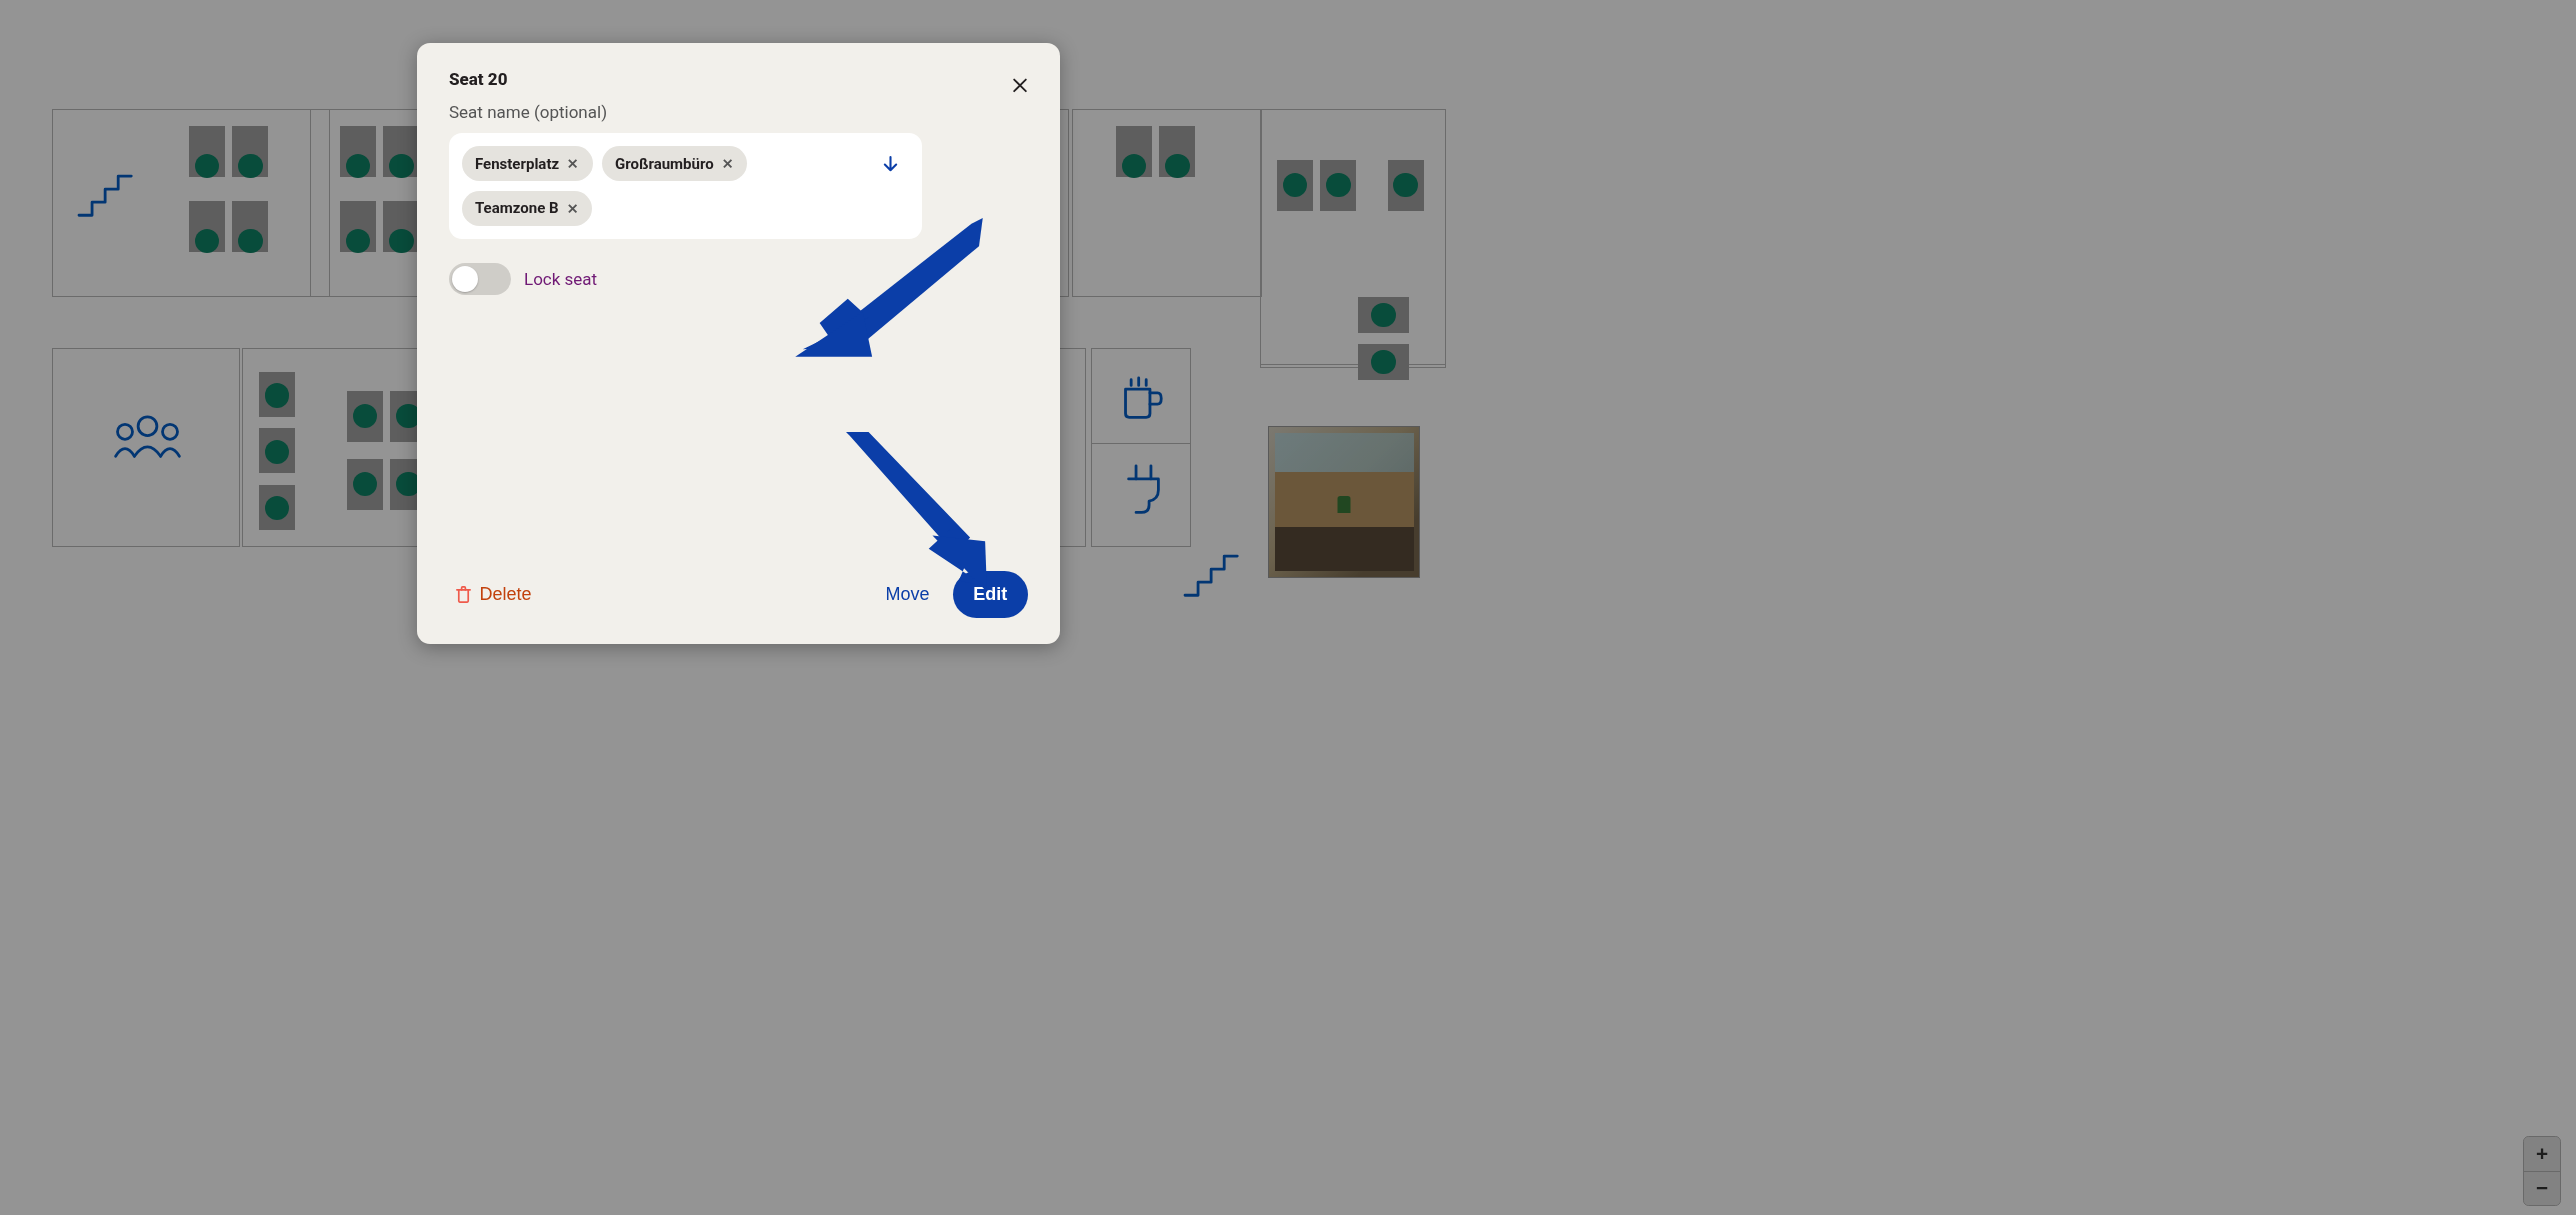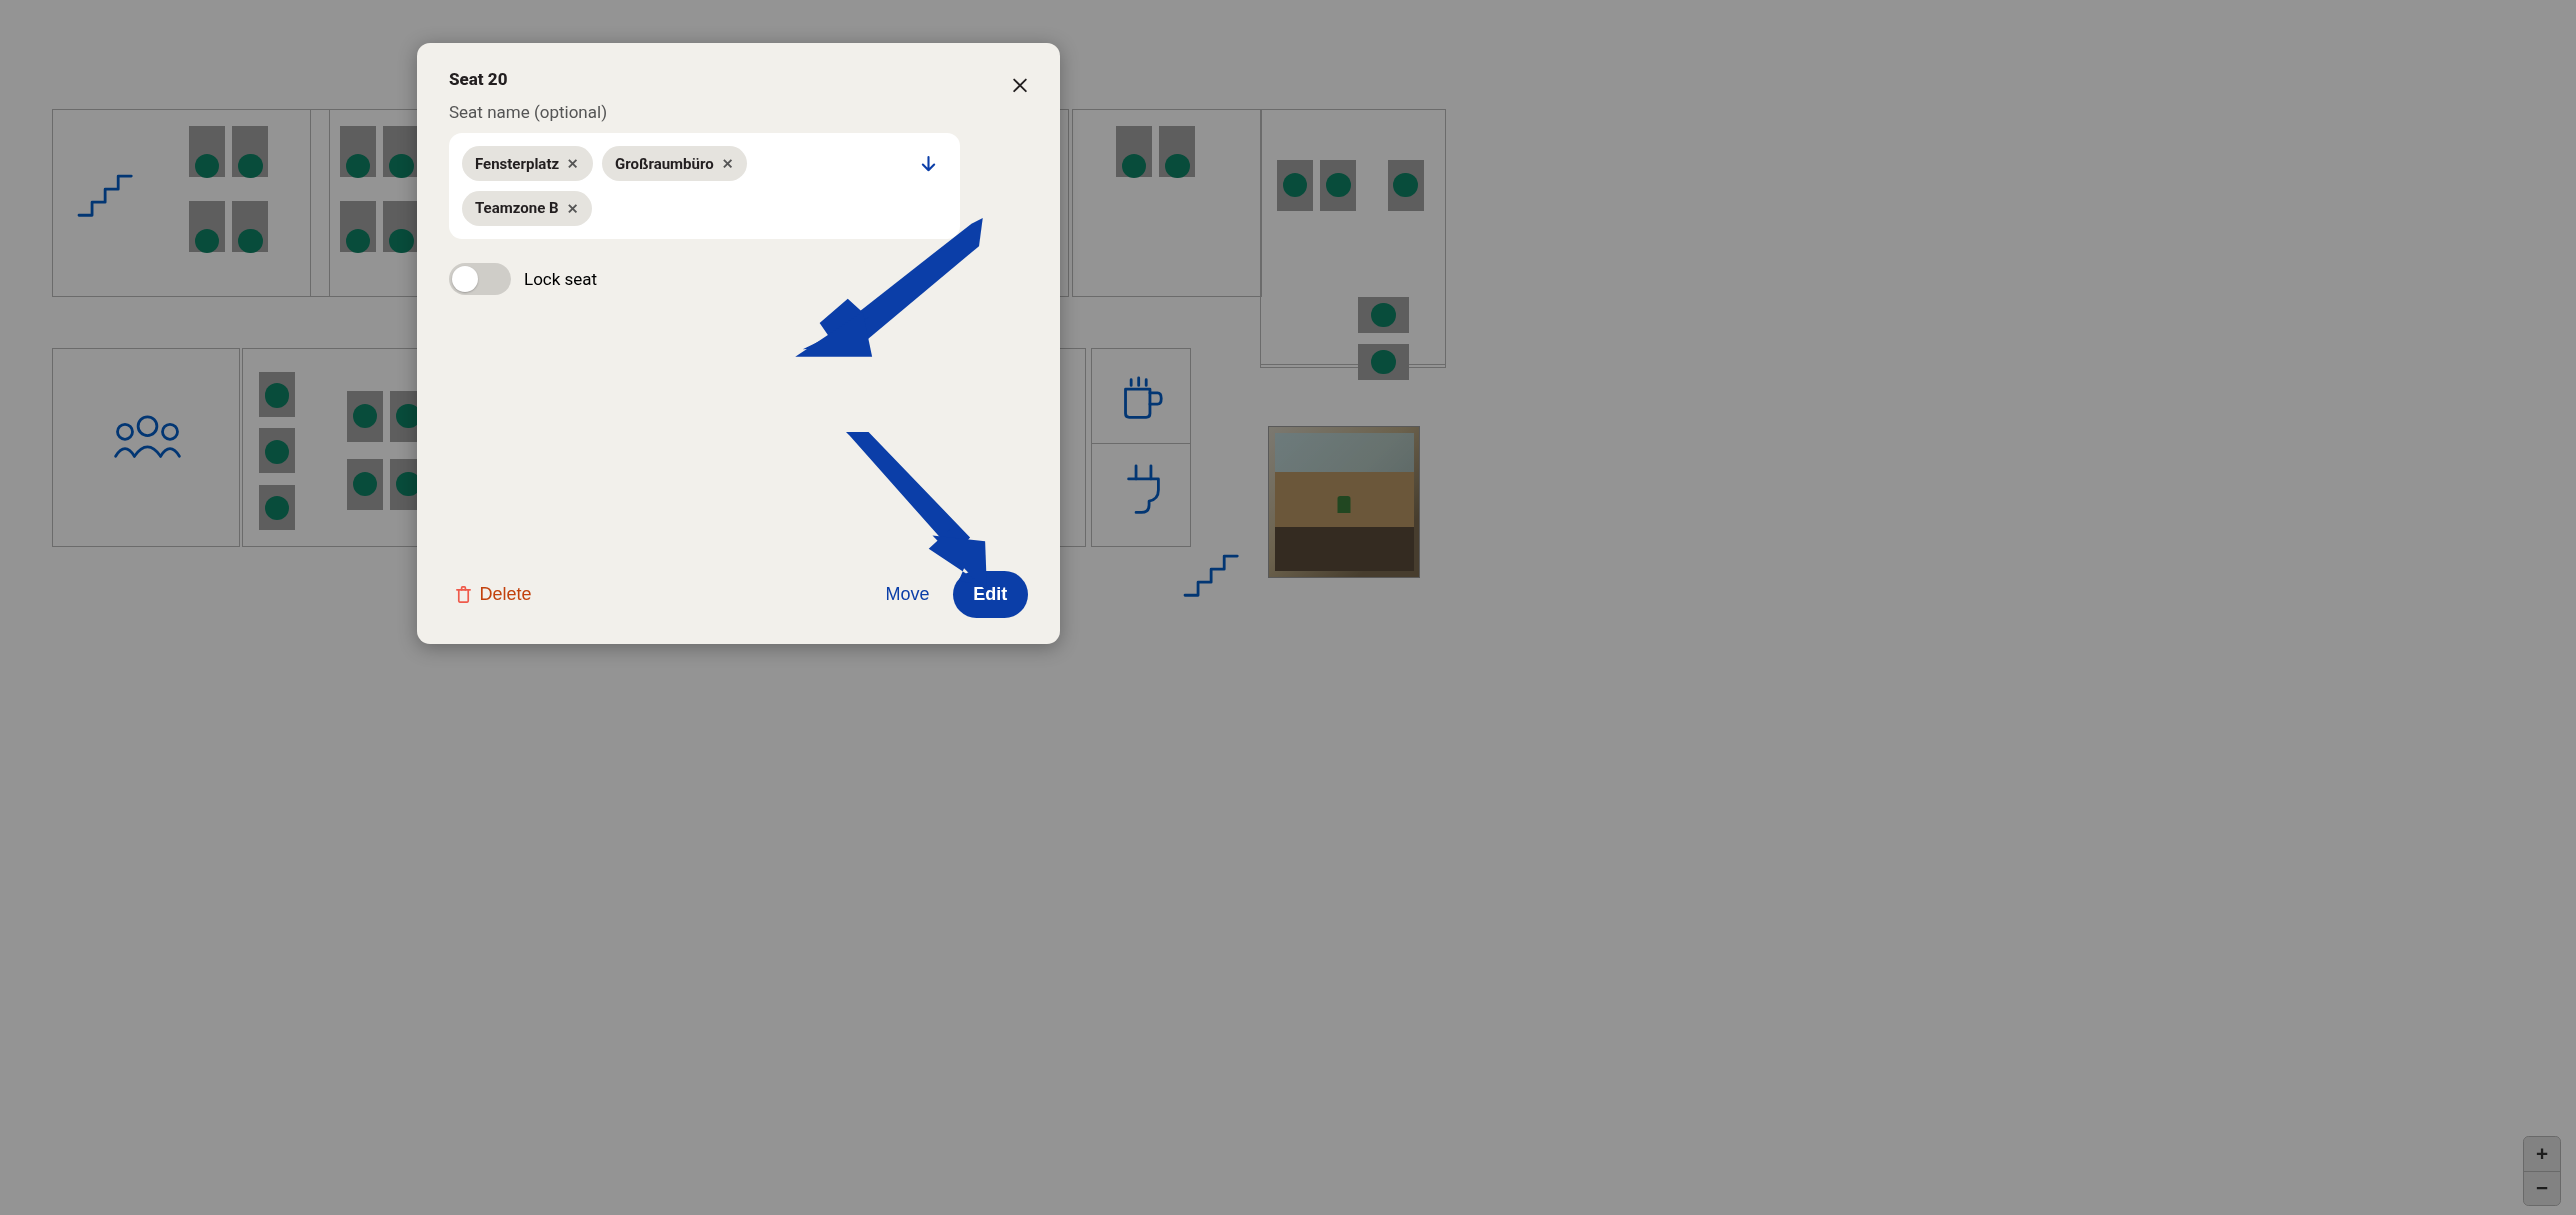--- a/index.html
+++ b/index.html
@@ -173,21 +173,21 @@
     background: #ffffff;
     padding: 0 20.7px;
     font-size: 18px;
     color: #5a6776;
     box-sizing: border-box;
     margin-bottom: 24.4px;
   }
   .text-input::placeholder { color: #5a6776; }
 
   .tagbox {
-    width: 511px;
+    width: 473px;
     background: #ffffff;
     border-radius: 13px;
     padding: 13px 75px 13px 13px;
     box-sizing: border-box;
     position: relative;
     display: flex;
     flex-wrap: wrap;
     gap: 9.4px;
     margin-bottom: 24.4px;
   }
@@ -235,21 +235,21 @@
     cursor: pointer;
   }
   .toggle .knob {
     position: absolute;
     left: 2.8px; top: 2.8px;
     width: 26px; height: 26px;
     border-radius: 50%;
     background: #ffffff;
     box-shadow: 0 0.9px 1.9px rgba(0,0,0,.25);
   }
-  .locklabel { font-size: 17px; color: #000000; }
+  .locklabel { font-size: 17px; color: #701a75; }
 
   .footer-row {
     margin-top: auto;
     display: flex;
     align-items: center;
     justify-content: space-between;
     padding-top: 38px;
   }
 
   .delete-btn {

